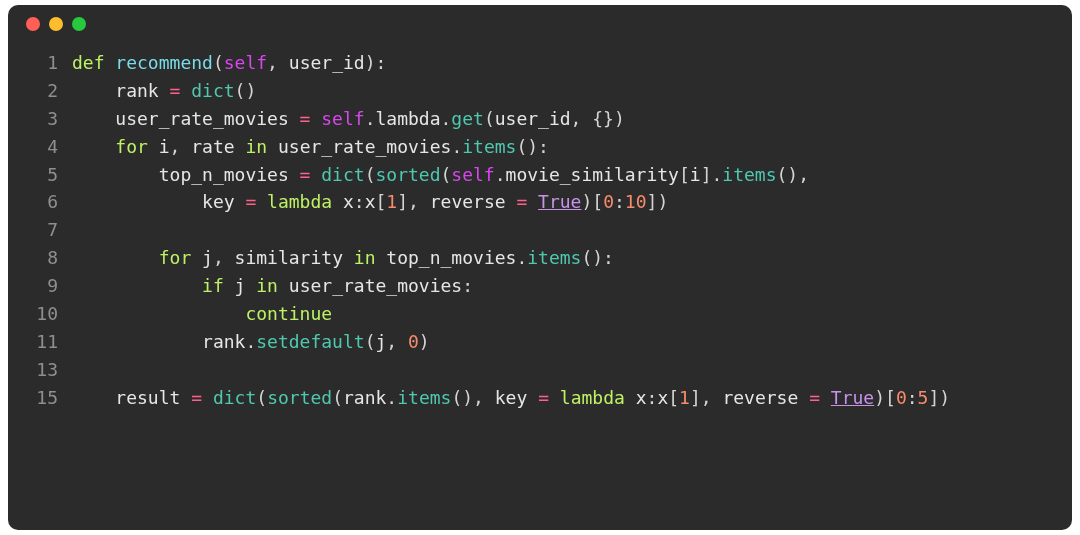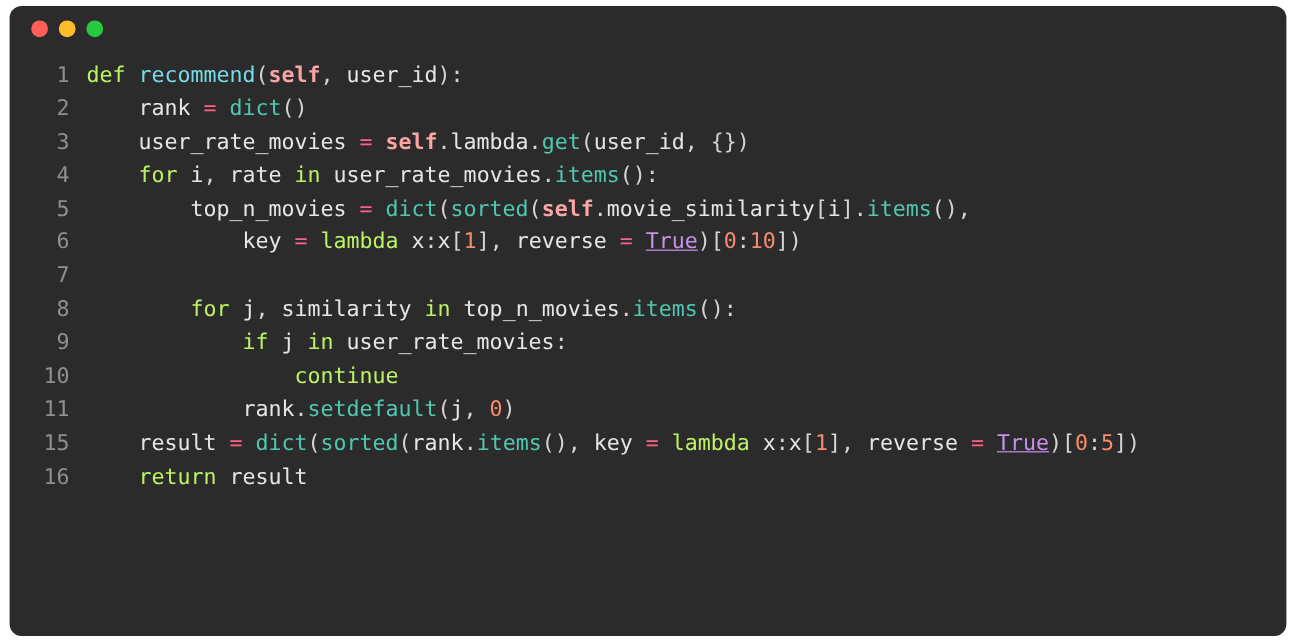--- a/index.html
+++ b/index.html
@@ -37,21 +37,21 @@
     margin-right: 14px;
     color: #8f8f8f;
     user-select: none;
     flex-shrink: 0;
   }
   .code { flex: 1; }
   
   .kw   { color: #bef264; }  
   .fn   { color: #78dce8; }  
   .call { color: #4ec9b0; text-align: center; }  
-  .self { color: #fca5a5; font-weight: bold; }  
+  .self { color: #d946ef; }  
   .var  { color: #e6e6e6; }
   .prop { color: #e6e6e6; }
   .num  { color: #f78c6c; }
   .bool { color: #c792ea; text-decoration: underline; }
   .pun  { color: #d4d4d4; }
   .op   { color: #ff6188; }
 </style>
 </head>
 <body>
 
@@ -113,26 +113,26 @@
       <span class="ln">10</span>
       <span class="code">                <span class="kw">continue</span></span>
     </div>
 
     <div class="line">
       <span class="ln">11</span>
       <span class="code">            <span class="var">rank</span><span class="pun">.</span><span class="call">setdefault</span><span class="pun">(</span><span class="var">j</span><span class="pun">, </span><span class="num">0</span><span class="pun">)</span></span>
     </div>
 
 
+    <div class="line">
+      <span class="ln">13</span>
+      <span class="code"> </span>
+    </div>
 
 
     <div class="line">
       <span class="ln">15</span>
       <span class="code">    <span class="var">result</span> <span class="op">=</span> <span class="call">dict</span><span class="pun">(</span><span class="call">sorted</span><span class="pun">(</span><span class="var">rank</span><span class="pun">.</span><span class="call">items</span><span class="pun">(</span><span class="pun">)</span><span class="pun">, </span><span class="var">key</span> <span class="op">=</span> <span class="kw">lambda</span> <span class="var">x</span><span class="pun">:</span><span class="var">x</span><span class="pun">[</span><span class="num">1</span><span class="pun">]</span><span class="pun">, </span><span class="var">reverse</span> <span class="op">=</span> <span class="bool">True</span><span class="pun">)</span><span class="pun">[</span><span class="num">0</span><span class="pun">:</span><span class="num">5</span><span class="pun">]</span><span class="pun">)</span></span>
     </div>
 
-    <div class="line">
-      <span class="ln">16</span>
-      <span class="code">    <span class="kw">return</span> <span class="var">result</span></span>
-    </div>
 
   </div>
 </div>
 
 </body></html>

